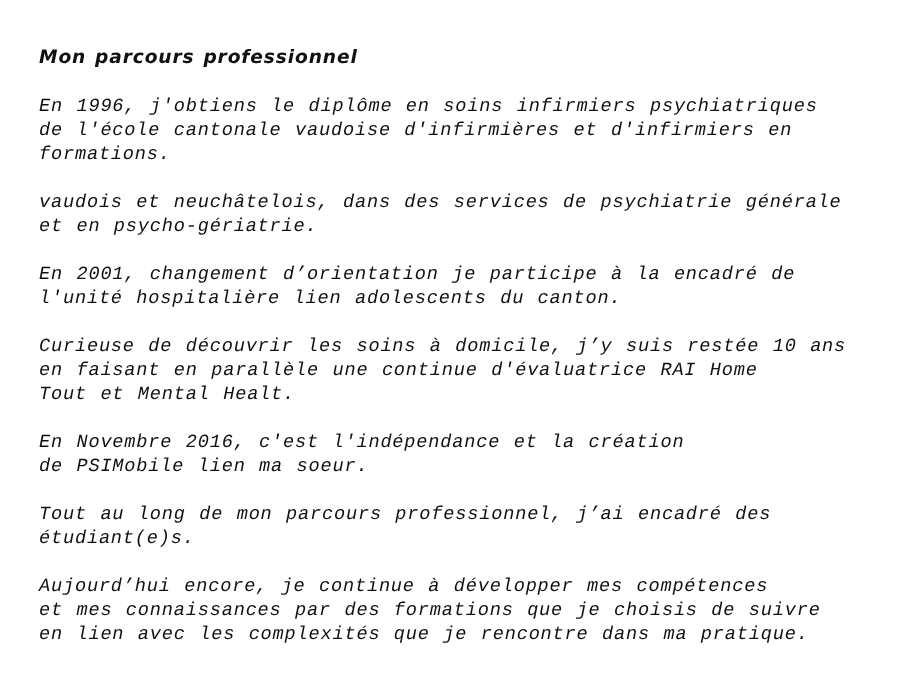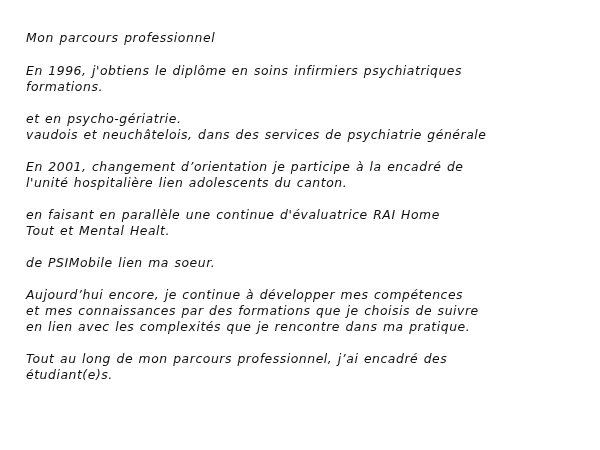--- a/index.html
+++ b/index.html
@@ -20,65 +20,69 @@
       width: 570px;
       font-family: "DejaVu Sans", sans-serif;
       font-style: italic;
       font-size: 12.4px;
       line-height: 16px;
       color: #111111;
       letter-spacing: 0.55px;
       word-spacing: 1px;
     }
     .title {
-      font-weight: normal;
+      font-weight: bold;
       margin: 0 0 17px 0;
       letter-spacing: 0.6px;
     }
     .para {
       margin: 0 0 16px 0;
+      font-family: Liberation Mono, monospace;
     }
     .line {
       display: block;
       white-space: nowrap;
     }
   </style>
 </head>
 <body>
 
 <div class="doc">
   <div class="title">Mon parcours professionnel</div>
 
   <p class="para">
     <span class="line">En 1996, j'obtiens le diplôme en soins infirmiers psychiatriques</span>
+    <span class="line">de l'école cantonale vaudoise d'infirmières et d'infirmiers en</span>
     <span class="line">formations.</span>
   </p>
 
   <p class="para">
+    <span class="line">vaudois et neuchâtelois, dans des services de psychiatrie générale</span>
     <span class="line">et en psycho-gériatrie.</span>
-    <span class="line">vaudois et neuchâtelois, dans des services de psychiatrie générale</span>
   </p>
 
   <p class="para">
     <span class="line">En 2001, changement d’orientation je participe à la encadré de</span>
     <span class="line">l'unité hospitalière lien adolescents du canton.</span>
   </p>
 
   <p class="para">
+    <span class="line">Curieuse de découvrir les soins à domicile, j’y suis restée 10 ans</span>
     <span class="line">en faisant en parallèle une continue d'évaluatrice RAI Home</span>
     <span class="line">Tout et Mental Healt.</span>
   </p>
 
   <p class="para">
+    <span class="line">En Novembre 2016, c'est l'indépendance et la création</span>
     <span class="line">de PSIMobile lien ma soeur.</span>
+  </p>
+
+  <p class="para">
+    <span class="line">Tout au long de mon parcours professionnel, j’ai encadré des</span>
+    <span class="line">étudiant(e)s.</span>
   </p>
 
   <p class="para">
     <span class="line">Aujourd’hui encore, je continue à développer mes compétences</span>
     <span class="line">et mes connaissances par des formations que je choisis de suivre</span>
     <span class="line">en lien avec les complexités que je rencontre dans ma pratique.</span>
   </p>
-
-  <p class="para">
-    <span class="line">Tout au long de mon parcours professionnel, j’ai encadré des</span>
-    <span class="line">étudiant(e)s.</span>
-  </p>
 </div>
 
 </body></html>

